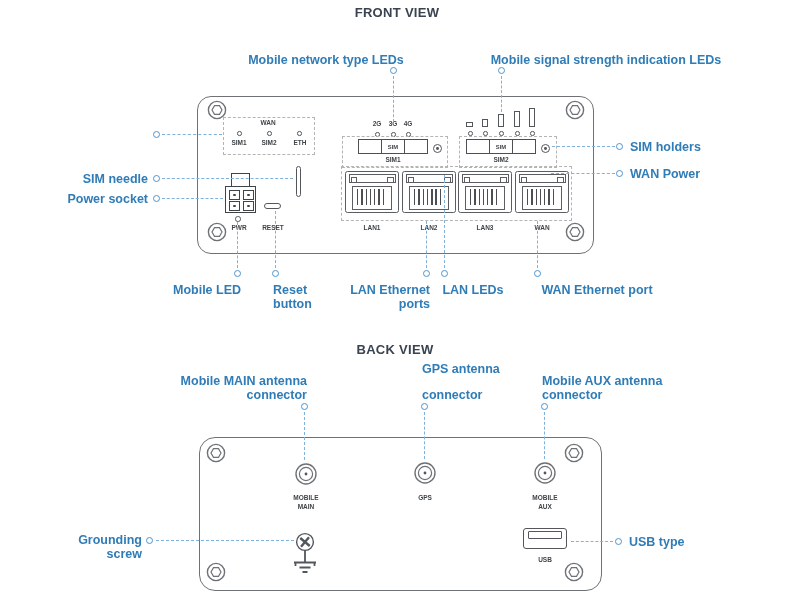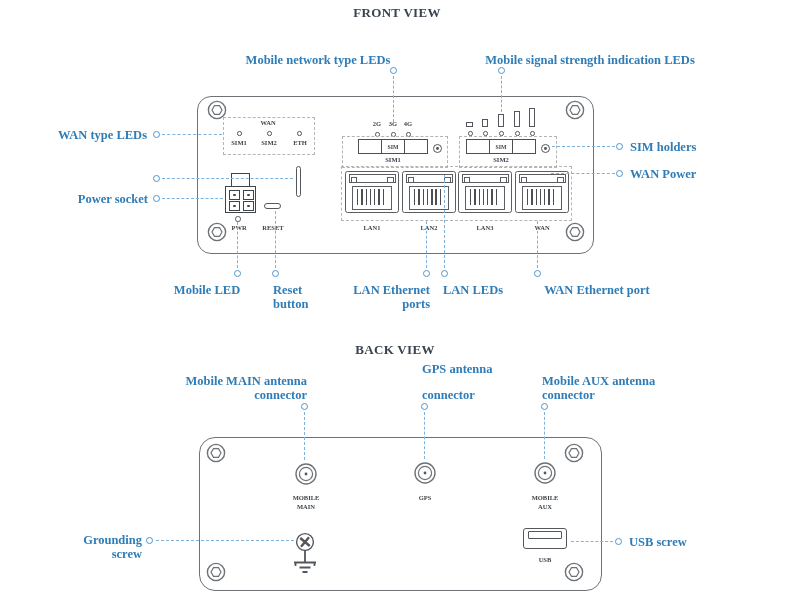--- a/index.html
+++ b/index.html
@@ -1,16 +1,16 @@
 <!DOCTYPE html>
 <html><head>
 <meta charset="utf-8">
 <style>
   html,body{margin:0;padding:0;background:#fff}
-  .stage{position:relative;width:800px;height:600px;background:#fff;font-family:Liberation Serif, serif;overflow:hidden}
+  .stage{position:relative;width:800px;height:600px;background:#fff;font-family:Liberation Sans, sans-serif;overflow:hidden}
   .abs{position:absolute}
   .lbl{position:absolute;font-weight:bold;font-size:12.5px;color:#2f7cb6;white-space:nowrap;z-index:6}
   .cx{transform:translateX(-50%)}
   .ra{text-align:right;white-space:nowrap}
   .tt{position:absolute;font-weight:bold;font-size:13px;color:#3a4350;letter-spacing:.3px;white-space:nowrap}
   .tiny{position:absolute;font-weight:bold;font-size:6.5px;color:#3f4449;white-space:nowrap}
   .hd{position:absolute;height:0;border-top:1.4px dashed #7eb2dc;z-index:4}
   .vd{position:absolute;width:0;border-left:1.4px dashed #7eb2dc;z-index:4}
   .lc{position:absolute;width:7px;height:7px;box-sizing:border-box;border:1.4px solid #4f94cd;border-radius:50%;background:#fff;z-index:5}
   .panel{position:absolute;border:1.5px solid #6e7277;border-radius:14px;background:#fff}
@@ -33,32 +33,32 @@
   .sockpin i{position:absolute;left:50%;top:50%;width:2.6px;height:2.6px;margin:-1.3px 0 0 -1.3px;background:#3f4449;border-radius:50%}
   svg.abs{overflow:visible}
 </style>
 </head>
 <body>
 
 <div class="stage">
 
   <div class="tt cx" style="left:397px;top:5px">FRONT VIEW</div>
 
-  <div class="lbl cx" style="left:318px;top:53px">Mobile network type LEDs</div>
+  <div class="lbl cx" style="left:326px;top:53px">Mobile network type LEDs</div>
   <div class="lc" style="left:390px;top:67px"></div>
   <div class="vd" style="left:393px;top:76px;height:46px"></div>
 
-  <div class="lbl cx" style="left:590px;top:53px">Mobile signal strength indication LEDs</div>
+  <div class="lbl cx" style="left:606px;top:53px">Mobile signal strength indication LEDs</div>
   <div class="lc" style="left:498px;top:67px"></div>
   <div class="vd" style="left:501px;top:76px;height:36px"></div>
 
-  <div class="lbl ra" style="left:0;width:147px;top:128px">WAN type LEDs</div>
   <div class="lc" style="left:153px;top:131px"></div>
   <div class="hd" style="left:162px;top:134px;width:60px"></div>
 
+  <div class="lbl ra" style="left:0;width:148px;top:172px">SIM needle</div>
   <div class="lc" style="left:153px;top:175px"></div>
   <div class="hd" style="left:162px;top:178px;width:131px"></div>
 
   <div class="lbl ra" style="left:0;width:148px;top:192px">Power socket</div>
   <div class="lc" style="left:153px;top:195px"></div>
   <div class="hd" style="left:162px;top:198px;width:61px"></div>
 
   <div class="hd" style="left:552px;top:146px;width:63px"></div>
   <div class="lc" style="left:616px;top:143px"></div>
   <div class="lbl" style="left:630px;top:140px">SIM holders</div>
@@ -286,15 +286,15 @@
   <div class="pill" style="left:528px;top:531px;width:34px;height:8px;border-radius:1px;border-width:1.2px"></div>
   <div class="tiny cx" style="left:545px;top:556px">USB</div>
 
   <div class="lbl ra" style="left:0;width:142px;top:533px">Grounding</div>
   <div class="lbl ra" style="left:0;width:142px;top:547px">screw</div>
   <div class="lc" style="left:146px;top:537px"></div>
   <div class="hd" style="left:156px;top:540px;width:138px"></div>
 
   <div class="hd" style="left:571px;top:541px;width:42px"></div>
   <div class="lc" style="left:615px;top:538px"></div>
-  <div class="lbl" style="left:629px;top:535px">USB screw</div>
+  <div class="lbl" style="left:629px;top:535px">USB type</div>
 
 </div>
 
 </body></html>

